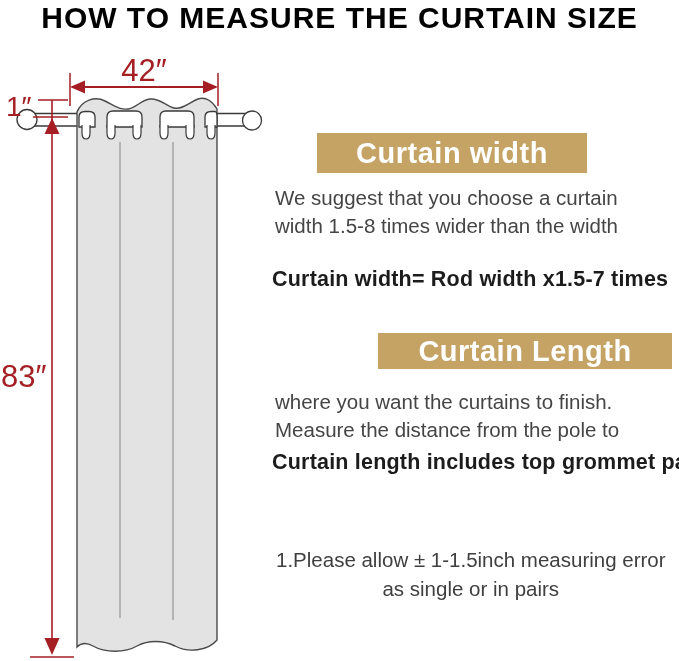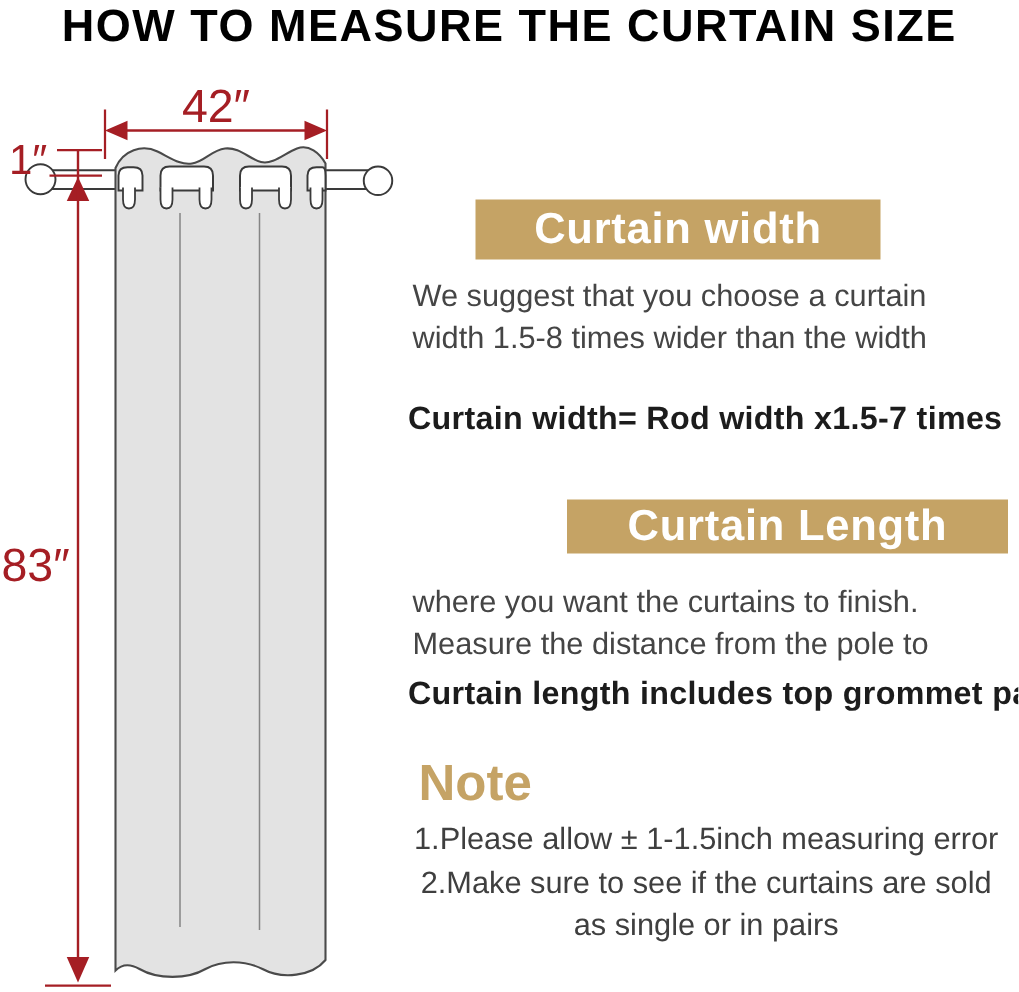--- a/index.html
+++ b/index.html
@@ -133,20 +133,18 @@
   </div>
   <div class="formula formula-width">Curtain width= Rod width x1.5-7 times</div>
 
   <div class="heading-box box-length">Curtain Length</div>
   <div class="para para-length">
     <div>where you want the curtains to finish.</div>
     <div>Measure the distance from the pole to</div>
   </div>
   <div class="formula formula-length">Curtain length includes top grommet part</div>
 
-  <div class="note-heading">Note</div>
   <div class="note-list">
     <div class="note-line">1.Please allow ± 1-1.5inch measuring error</div>
-    <div class="note-line">2.Make sure to see if the curtains are sold</div>
     <div class="note-line">as single or in pairs</div>
   </div>
 
 </div>
 
 </body></html>

